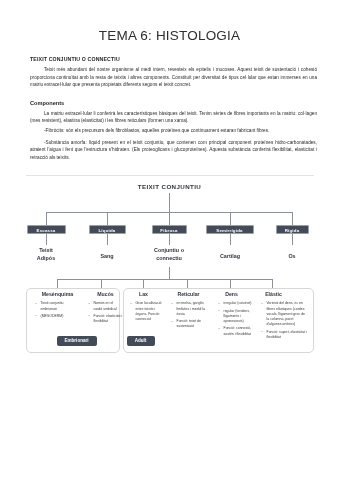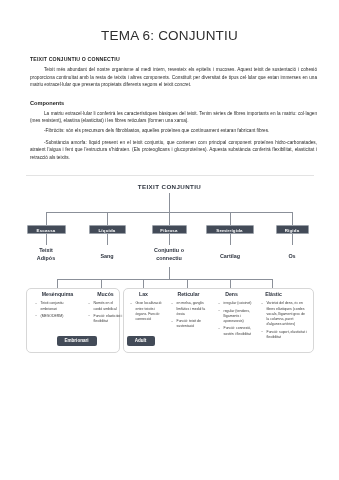--- a/index.html
+++ b/index.html
@@ -148,21 +148,21 @@
     height: 10px;
     border-radius: 2px;
     white-space: nowrap;
   }
 </style>
 </head>
 <body>
 
 <div class="page">
 
-  <h1 class="doc-title">TEMA 6: CONJUNTIU</h1>
+  <h1 class="doc-title">TEMA 6: HISTOLOGIA</h1>
 
   <div class="content">
 
     <div class="sec-head">TEIXIT CONJUNTIU O CONNECTIU</div>
 
     <p class="body indent">Teixit més abundant del nostre organisme al medi intern, revesteix els epitelis i mucoses. Aquest teixit de sustentació i cohesió proporciona continuïtat amb la resta de teixits i altres components. Constituït per diversitat de tipus cel·lular que estan immerses en una matriu extracel·lular que presenta propietats diferents segons el teixit concret.</p>
 
     <div class="sub-head">Components</div>
 
     <p class="body indent">La matriu extracel·lular li conferirà les característiques bàsiques del teixit. Tenim sèries de fibres importants en la matriu: col·lagen (mes resistent), elastina (elasticitat) i les fibres reticulars (formen una xarxa).</p>

